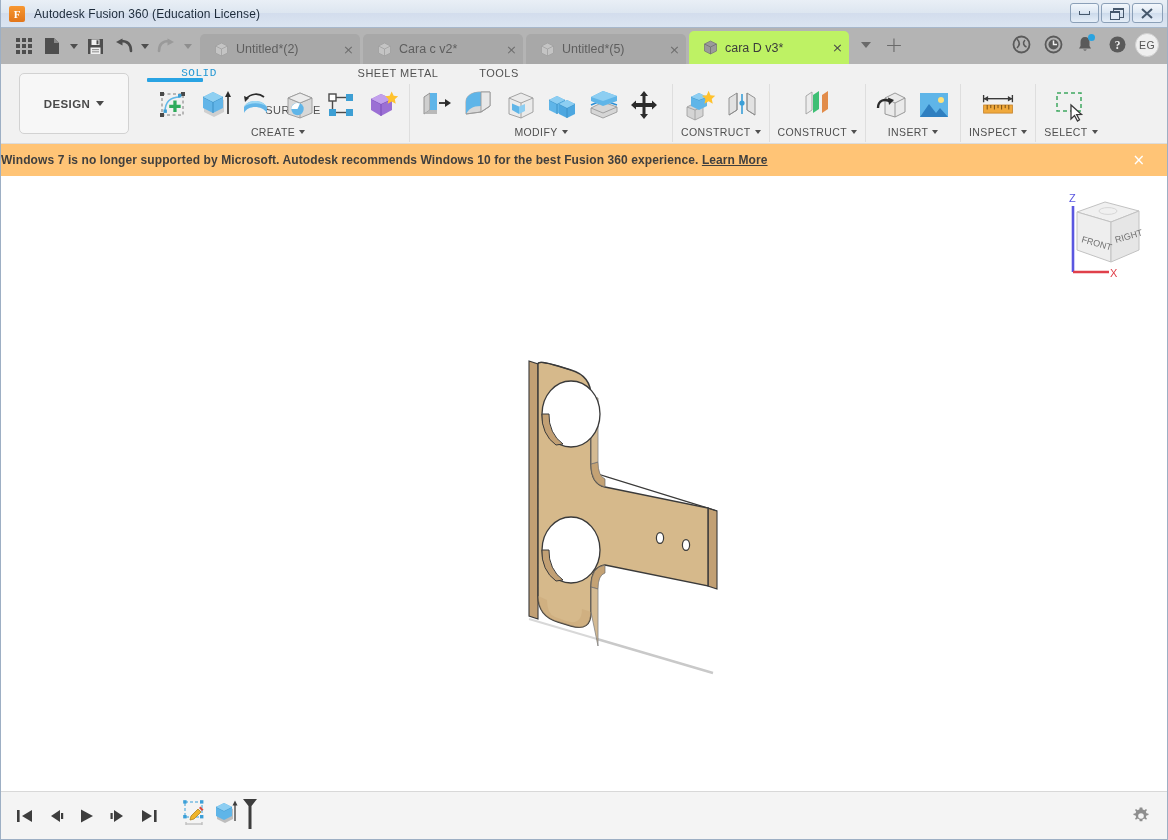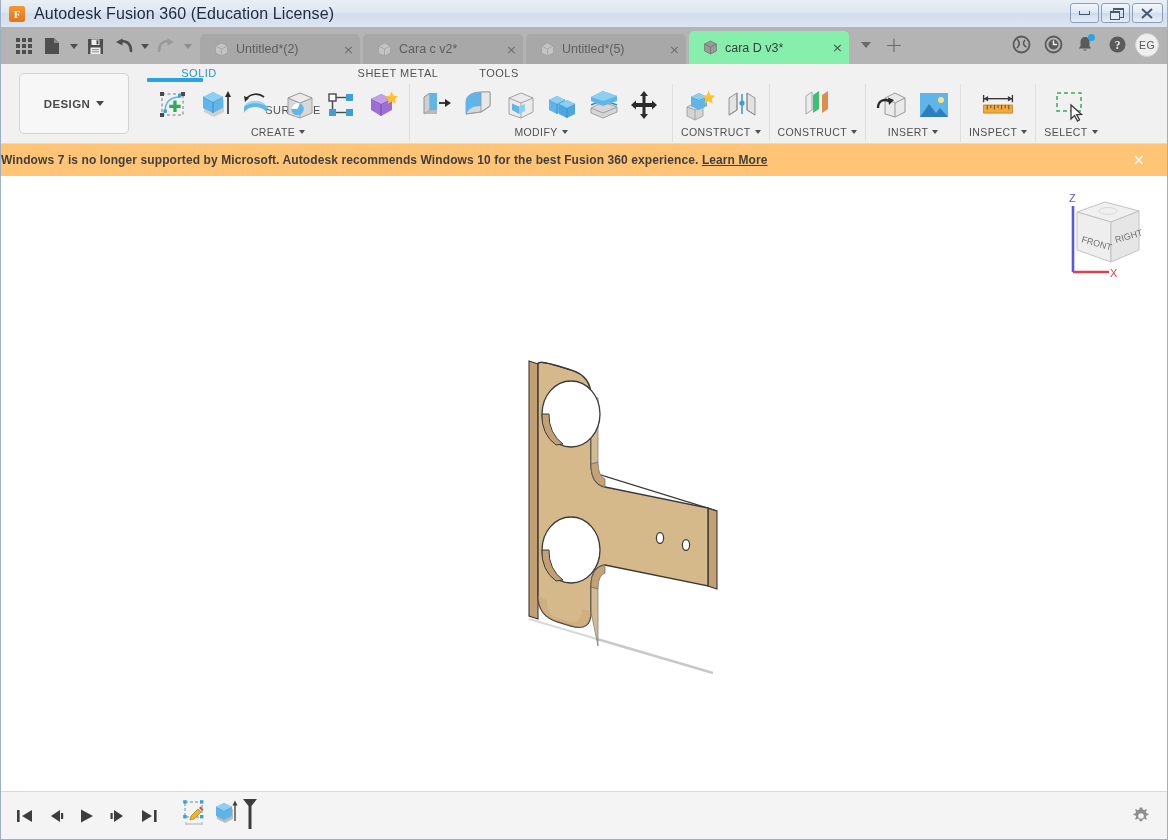--- a/index.html
+++ b/index.html
@@ -28,21 +28,21 @@
     position: relative;
   }
   .win-logo {
     width: 16px; height: 16px; border-radius: 2px;
     background: linear-gradient(to bottom,#f79731,#e2761b);
     color: #fff; font-size: 11px; font-weight: bold;
     display: flex; align-items: center; justify-content: center;
     font-family: "Liberation Serif", serif;
   }
   .win-title {
-    margin-left: 9px; font-size: 16px; color: #1d2b3a;
+    margin-left: 9px; font-size: 12px; color: #1d2b3a;
     letter-spacing: .1px;
     text-align: right;
   }
   .win-btns {
     position: absolute; right: 4px; top: 3px;
     display: flex; gap: 2px;
   }
   .win-btn {
     width: 29px; height: 20px;
     border: 1px solid #8ba0b8;
@@ -93,21 +93,21 @@
     height: 30px; min-width: 160px;
     background: #a8a8a8;
     border-radius: 5px 5px 0 0;
     margin-right: 3px;
     display: flex; align-items: center;
     padding: 0 6px 0 14px;
     color: #5e5e5e; font-size: 12.5px;
     position: relative;
   }
   .doc-tab.active {
-    background: #86efac; color: #3c3c3c; height: 33px;
+    background: #bef264; color: #3c3c3c; height: 33px;
   }
   .tab-cube {
     width: 15px; height: 15px; margin-right: 7px; flex: 0 0 15px;
     position: relative;
   }
   .tab-label { white-space: nowrap; }
   .tab-close { margin-left: auto; padding-left: 14px; font-size: 13px; color:#6d6d6d; font-family:"DejaVu Sans",sans-serif; }
   .doc-tab.active .tab-close { color:#4a4a4a; }
 
   .tab-extra { display:flex; align-items:center; height:36px; padding-bottom:3px; }
@@ -143,21 +143,21 @@
   .ws-caret { width:0;height:0;border-left:4px solid transparent;border-right:4px solid transparent;border-top:5px solid #4a4a4a;}
 
   .ribbon-main { flex:1; display:flex; flex-direction:column; position:relative; }
   .ribbon-tabs {
     height: 20px; display:flex; align-items:flex-start; padding-left: 14px; gap: 0;
   }
   .rtab {
     font-size: 11px; letter-spacing:.5px; color:#525252;
     padding: 3px 0 0 0; text-align:center;
   }
-  .rtab.active { color:#2196d3; }
+  .rtab.active { color:#2196d3;font-family:Liberation Mono, monospace; }
   .rtab-s { width: 88px; }
   .rtab-su { width: 100px; margin-top: 37px; }
   .rtab-sm { width: 110px; }
   .rtab-t { width: 92px; }
 
   .ribbon-groups { flex:1; display:flex; align-items:flex-start; padding-left: 6px; }
   .rgroup { display:flex; flex-direction:column; align-items:center; position:relative; padding: 0 8px; height: 58px;}
   .rgroup + .rgroup { border-left: 1px solid #dedede; }
   .rg-icons { display:flex; align-items:center; gap:6px; height:40px; padding-top:1px; }
   .rg-label {

